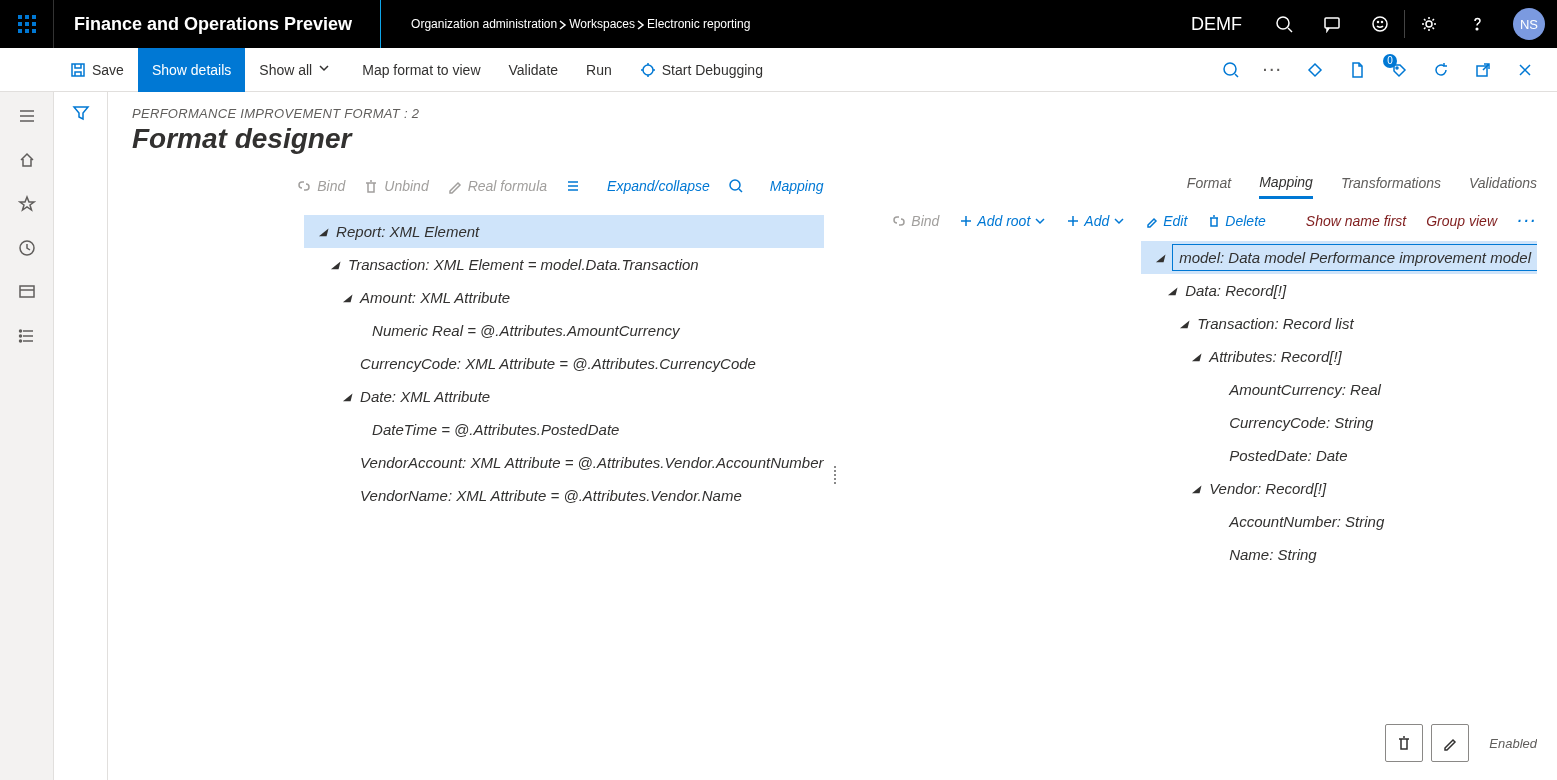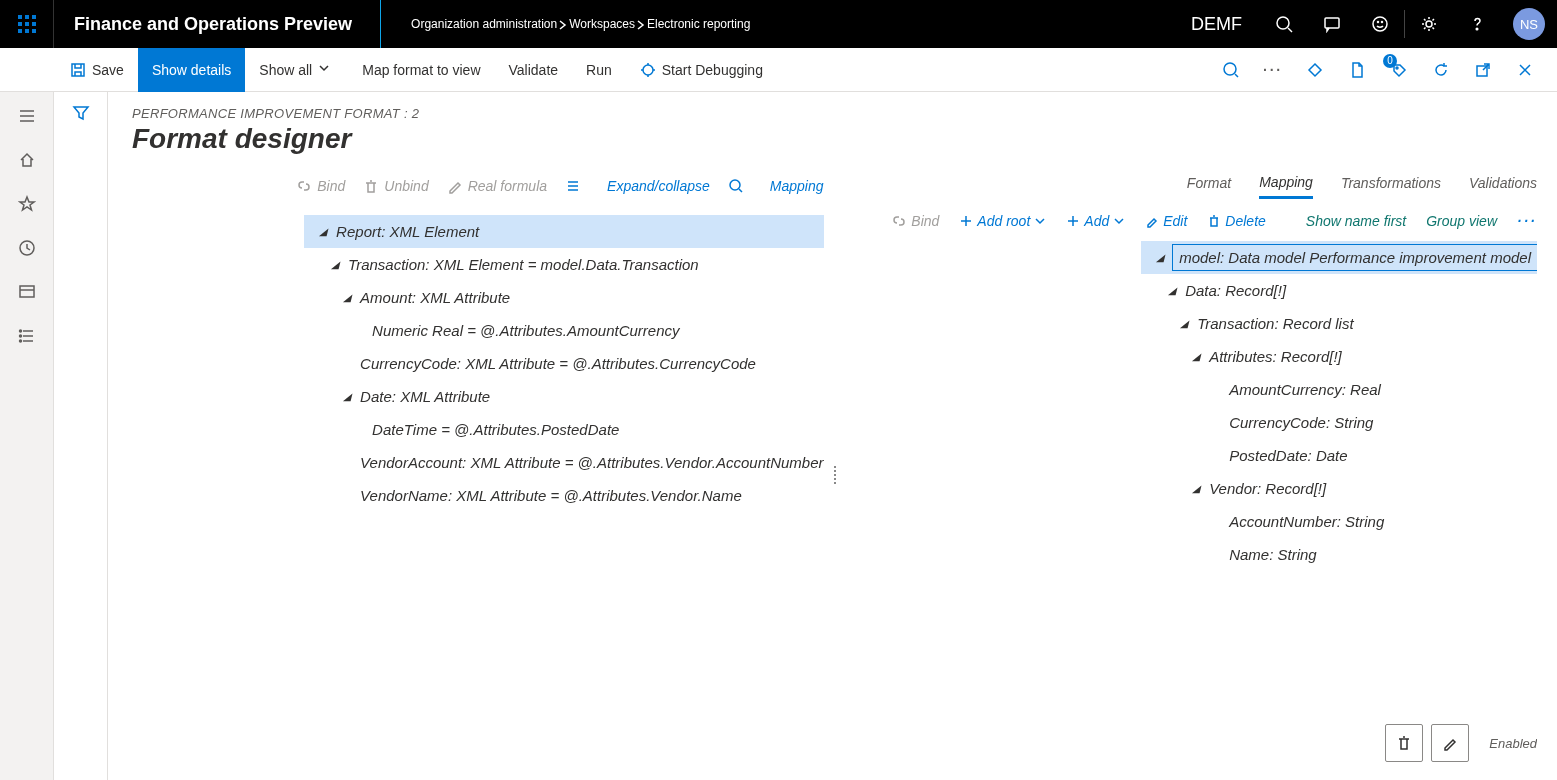--- a/index.html
+++ b/index.html
@@ -48,21 +48,21 @@
 .toolbar .tbtn.blue { color:#0078d4;gap:26px;}
 .toolbar .tbtn svg {width:16px; height:16px;}
 
 .tabs { display:flex; gap:28px; height:34px; align-items:center;}
 .tabs .tab { color:#605e5c; cursor:pointer; padding-bottom:6px;}
 .tabs .tab.active { color:#323130; border-bottom:3px solid #0078d4; font-weight:400;}
 
 .toolbar2 { display:flex; align-items:center; gap:20px; margin-top:10px;}
 .toolbar2 .tbtn { display:flex; align-items:center; gap:4px; color:#0078d4;}
 .toolbar2 .tbtn.gray { color:#a19f9d;}
-.toolbar2 .link { color:#0f766e; cursor:pointer;}
+.toolbar2 .link { color:#7f1d1d; cursor:pointer;}
 .toolbar2 .spacer { flex:1;}
 .toolbar2 .more { color:#0078d4; letter-spacing:2px; font-weight:bold;}
 
 
 .tree { margin-top:12px; font-size:15px; overflow:auto;}
 .tree-row { display:flex; align-items:center; height:33px; white-space:nowrap;}
 .tree-row .caret { width:14px; text-align:center; margin-right:6px; font-size:10px;}
 .tree-row.selected { background:#cfe4fa;}
 .tree-row.selected-box { background:#cfe4fa;}
 .tree-row.selected-box .label { outline:1px solid #0078d4; padding:4px 6px;}

